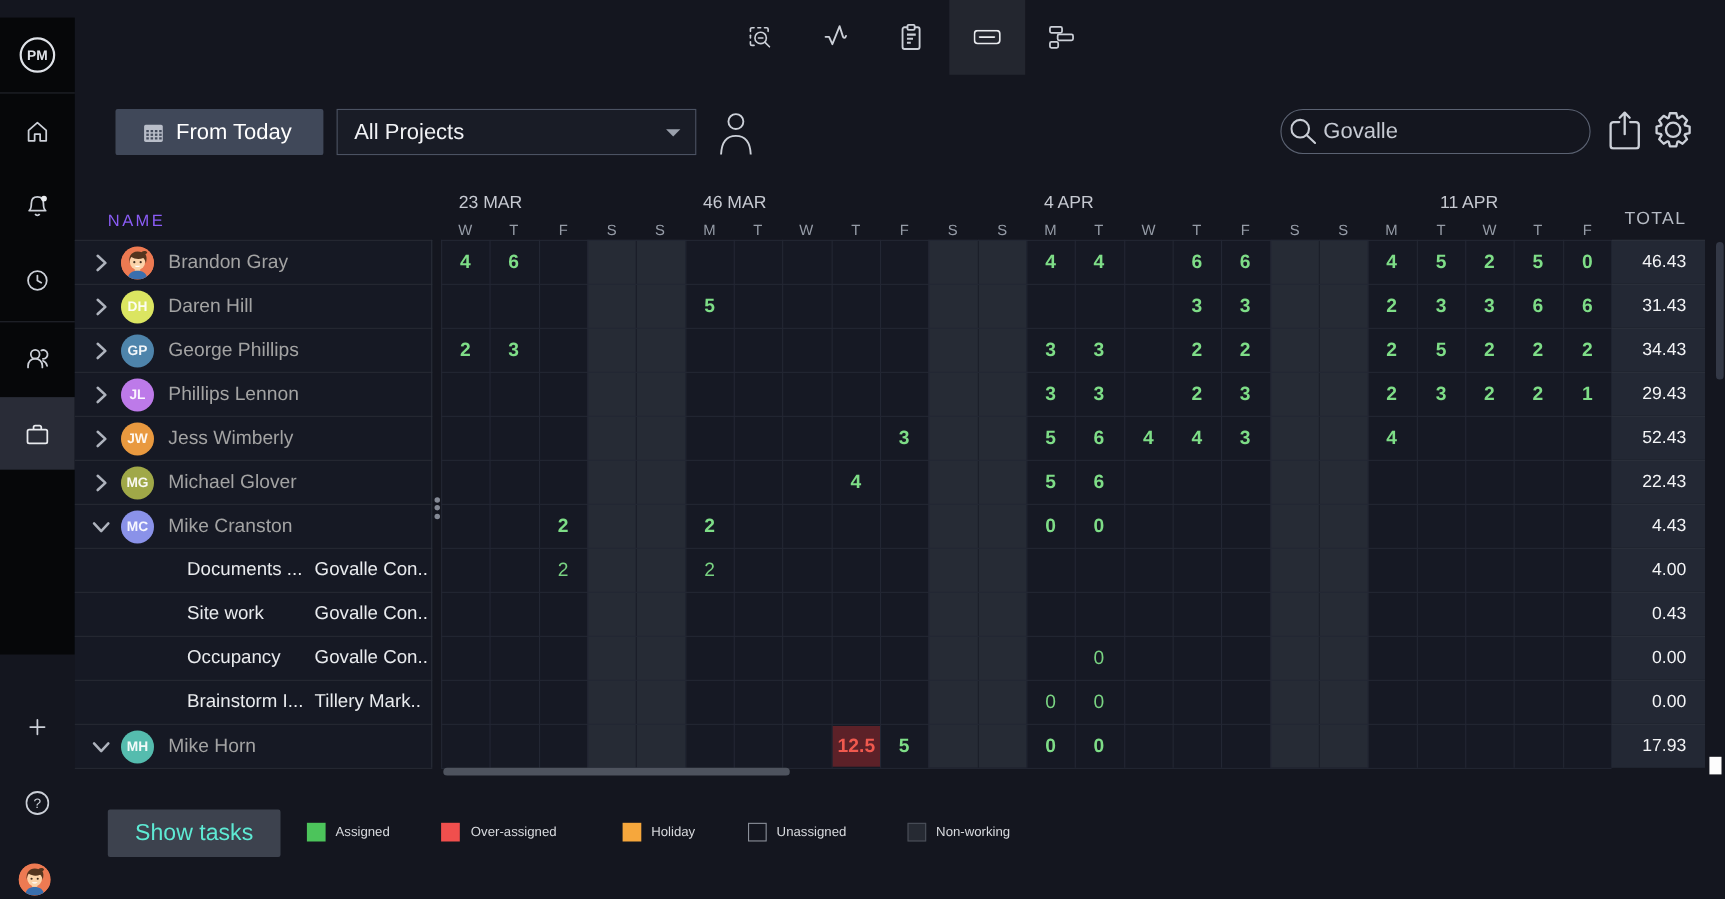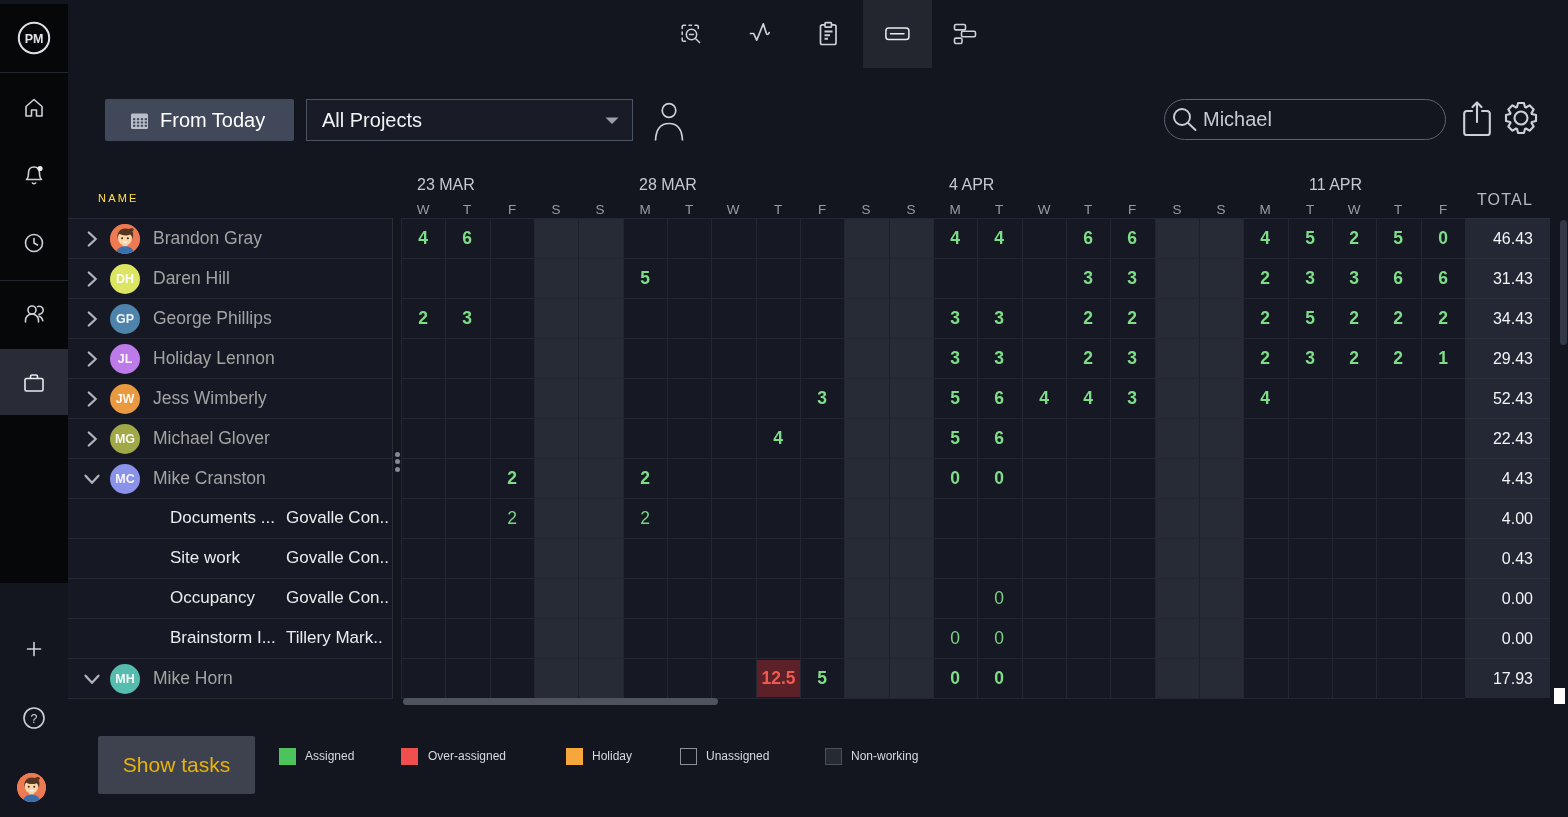--- a/index.html
+++ b/index.html
@@ -1,51 +1,51 @@
 <!DOCTYPE html>
 <html><head><meta charset="utf-8">
 <style>
 *{margin:0;padding:0;box-sizing:border-box}
 html,body{width:1568px;height:817px;overflow:hidden;background:#14161f;font-family:"Liberation Sans",sans-serif}
 .abs{position:absolute}
 #app{position:relative;width:1568px;height:817px;background:#14161f}
 
-#sidebar{position:absolute;left:0;top:4px;width:68px;height:579px;background:#060709}
+#sidebar{position:absolute;left:0;top:16px;width:68px;height:579px;background:#060709}
 .sbline{position:absolute;left:0;width:68px;height:1px;background:#23262e}
 #sbactive{position:absolute;left:0;top:345px;width:68px;height:66px;background:#292c37}
 
 .navactive{position:absolute;left:863px;top:0;width:69px;height:68px;background:#23262f}
 .icon{position:absolute}
 
 #btn-ft{position:absolute;left:105px;top:99px;width:189px;height:42px;background:#404859;border-radius:2px;color:#fff;font-size:20px;display:flex;align-items:center;padding-left:25px;gap:11px}
 #sel-ap{position:absolute;left:306px;top:99px;width:327px;height:42px;background:#191c26;border:1px solid #4b5262;color:#f1f2f5;font-size:20px;display:flex;align-items:center;padding-left:15px}
 #search{position:absolute;left:1164px;top:99px;width:282px;height:41px;border:1px solid #5b6272;border-radius:21px;color:#c6cad3;font-size:20px;display:flex;align-items:center;padding-left:38px}
 
 .dlabel{position:absolute;top:176px;font-size:16px;color:#c6c9d1;white-space:nowrap}
 .dday{position:absolute;top:202px;width:30px;text-align:center;font-size:13.5px;color:#969ca7}
-#namehdr{position:absolute;left:98px;top:192px;font-size:11px;color:#fde047;letter-spacing:2.2px}
+#namehdr{position:absolute;left:98px;top:192px;font-size:15px;color:#8b5cf6;letter-spacing:2.2px}
 #tothdr{position:absolute;left:1465px;top:191px;width:68px;text-align:right;font-size:16px;color:#b6bbc4;letter-spacing:1.2px}
 
 .lrow{position:absolute;left:68px;width:325px;height:40px;border-top:1px solid #262a34;display:flex;align-items:center}
 .chev{position:absolute;left:84px}
 .av{position:absolute;left:110px;top:6px;width:30px;height:30px;border-radius:50%;display:flex;align-items:center;justify-content:center;font-size:12.5px;font-weight:bold;color:rgba(255,255,255,0.92)}
 .pname{position:absolute;left:153px;top:0;height:40px;display:flex;align-items:center;font-size:17.5px;color:#a3a3a3}
 .tname{position:absolute;left:170px;top:0;height:40px;display:flex;align-items:center;font-size:17px;color:#e9ebee}
 .projn{position:absolute;left:286px;top:0;height:40px;display:flex;align-items:center;font-size:17px;color:#e9ebee}
 
 .wkend{position:absolute;top:218px;height:480px;background:#262b35}
 .gv{position:absolute;top:218px;height:480px;width:1px;background:#232734}
 .gh{position:absolute;left:401px;width:1064px;height:1px;background:#232734}
 .cellv{position:absolute;width:44px;height:40px;display:flex;align-items:center;justify-content:center;font-size:17.5px}
 .b{color:#7edd87;font-weight:bold}
 .r{color:#79d382}
 .redc{background:#5c2128;color:#f0594e;font-weight:bold}
 .totc{position:absolute;left:1465px;width:85px;height:40px;background:#232834;border-top:1px solid #2c303b;color:#f3f4f6;font-size:16px;display:flex;align-items:center;justify-content:flex-end;padding-right:17px}
 
-#showtasks{position:absolute;left:98px;top:736px;width:157px;height:58px;background:#3d424e;border-radius:2px;color:#eab308;font-size:21px;display:flex;align-items:center;justify-content:center}
+#showtasks{position:absolute;left:98px;top:736px;width:157px;height:43px;background:#3d424e;border-radius:2px;color:#5eead4;font-size:21px;display:flex;align-items:center;justify-content:center}
 .lsq{position:absolute;top:748px;width:17px;height:17px}
 .llab{position:absolute;top:746px;font-size:12px;color:#d8dade;height:19px;display:flex;align-items:center}
 #hscroll{position:absolute;left:403px;top:698px;width:315px;height:7px;border-radius:4px;background:#4e535e}
 #vscroll{position:absolute;left:1560px;top:220px;width:7px;height:125px;border-radius:4px;background:#333846}
 #wsq{position:absolute;left:1554px;top:688px;width:11px;height:16px;background:#fdfdfd}
 </style></head><body>
 <div id="app">
 
 <div id="sidebar">
 <div class="sbline" style="top:68px"></div>
@@ -151,41 +151,41 @@
       <span>All Projects</span>
       <svg class="icon" style="left:297px;top:16px" width="16" height="10" viewBox="0 0 16 10">
         <path d="M1.5 1.5 L8 8 L14.5 1.5 Z" fill="#9aa0ac"></path>
       </svg>
     </div>
 <svg class="icon" style="left:652px;top:98px" width="34" height="44" viewBox="0 0 34 44" fill="none">
       <circle cx="17" cy="12.5" r="6.8" stroke="#ccd0d8" stroke-width="1.7"></circle>
       <path d="M3.5 42.5 C4 30.5 9.5 25.5 17 25.5 C24.5 25.5 30 30.5 30.5 42.5" stroke="#ccd0d8" stroke-width="1.7" fill="none"></path>
     </svg>
 <div id="search">
-      <span>Michael</span>
+      <span>Govalle</span>
     </div>
 <svg class="icon" style="left:1173px;top:107px" width="25" height="25" viewBox="0 0 25 25" fill="none">
       <circle cx="9" cy="10" r="8" stroke="#c9cdd5" stroke-width="1.9"></circle>
       <path d="M14.8 15.8 L22.5 23" stroke="#c9cdd5" stroke-width="1.9" stroke-linecap="round"></path>
     </svg>
 <svg class="icon" style="left:1462px;top:100px" width="30" height="36" viewBox="0 0 30 36" fill="none">
       <g stroke="#ccd0d8" stroke-width="2.1" fill="none" stroke-linecap="round" stroke-linejoin="round">
         <path d="M10 11 H4.8 A2.6 2.6 0 0 0 2.2 13.6 V32.4 A2.6 2.6 0 0 0 4.8 35 H25.2 A2.6 2.6 0 0 0 27.8 32.4 V13.6 A2.6 2.6 0 0 0 25.2 11 H20"></path>
         <path d="M15 22 V2.6 M10.5 7 L15 2.4 L19.5 7"></path>
       </g>
     </svg>
 <svg class="icon" style="left:1504px;top:101px" width="34" height="34" viewBox="0 0 34 34" fill="none">
       <g fill="none" stroke="#ccd0d8" stroke-width="2.1" stroke-linejoin="round">
         <path d="M27.90 13.03 L32.02 14.08 L32.02 19.92 L27.90 20.97 L27.51 21.90 L29.68 25.56 L25.56 29.68 L21.90 27.51 L20.97 27.90 L19.92 32.02 L14.08 32.02 L13.03 27.90 L12.10 27.51 L8.44 29.68 L4.32 25.56 L6.49 21.90 L6.10 20.97 L1.98 19.92 L1.98 14.08 L6.10 13.03 L6.49 12.10 L4.32 8.44 L8.44 4.32 L12.10 6.49 L13.03 6.10 L14.08 1.98 L19.92 1.98 L20.97 6.10 L21.90 6.49 L25.56 4.32 L29.68 8.44 L27.51 12.10 Z"></path>
         <circle cx="17" cy="17" r="6.5"></circle>
       </g>
     </svg>
 <div id="namehdr">NAME</div>
 <div class="dlabel" style="left:417px">23 MAR</div>
-<div class="dlabel" style="left:639px">28 MAR</div>
+<div class="dlabel" style="left:639px">46 MAR</div>
 <div class="dlabel" style="left:949px">4 APR</div>
 <div class="dlabel" style="left:1309px">11 APR</div>
 <div class="dday" style="left:408px">W</div>
 <div class="dday" style="left:452px">T</div>
 <div class="dday" style="left:497px">F</div>
 <div class="dday" style="left:541px">S</div>
 <div class="dday" style="left:585px">S</div>
 <div class="dday" style="left:630px">M</div>
 <div class="dday" style="left:674px">T</div>
 <div class="dday" style="left:718px">W</div>
@@ -283,21 +283,21 @@
       <path d="M2.8 2.5 L9.8 9 L2.8 15.5" stroke="#aeb3bd" stroke-width="2.3" fill="none" stroke-linecap="round" stroke-linejoin="round"></path>
     </svg>
 <div class="av" style="top:304px;background:#4e84ab">GP</div>
 <div class="pname" style="top:298px">George Phillips</div>
 <div class="totc" style="top:298px">34.43</div>
 <div class="lrow" style="top:338px"></div>
 <svg class="chev" style="position:absolute;left:86px;top:350px" width="12" height="18" viewBox="0 0 12 18">
       <path d="M2.8 2.5 L9.8 9 L2.8 15.5" stroke="#aeb3bd" stroke-width="2.3" fill="none" stroke-linecap="round" stroke-linejoin="round"></path>
     </svg>
 <div class="av" style="top:344px;background:#bd7ae9">JL</div>
-<div class="pname" style="top:338px">Holiday Lennon</div>
+<div class="pname" style="top:338px">Phillips Lennon</div>
 <div class="totc" style="top:338px">29.43</div>
 <div class="lrow" style="top:378px"></div>
 <svg class="chev" style="position:absolute;left:86px;top:390px" width="12" height="18" viewBox="0 0 12 18">
       <path d="M2.8 2.5 L9.8 9 L2.8 15.5" stroke="#aeb3bd" stroke-width="2.3" fill="none" stroke-linecap="round" stroke-linejoin="round"></path>
     </svg>
 <div class="av" style="top:384px;background:#e9993f">JW</div>
 <div class="pname" style="top:378px">Jess Wimberly</div>
 <div class="totc" style="top:378px">52.43</div>
 <div class="lrow" style="top:418px"></div>
 <svg class="chev" style="position:absolute;left:86px;top:430px" width="12" height="18" viewBox="0 0 12 18">

